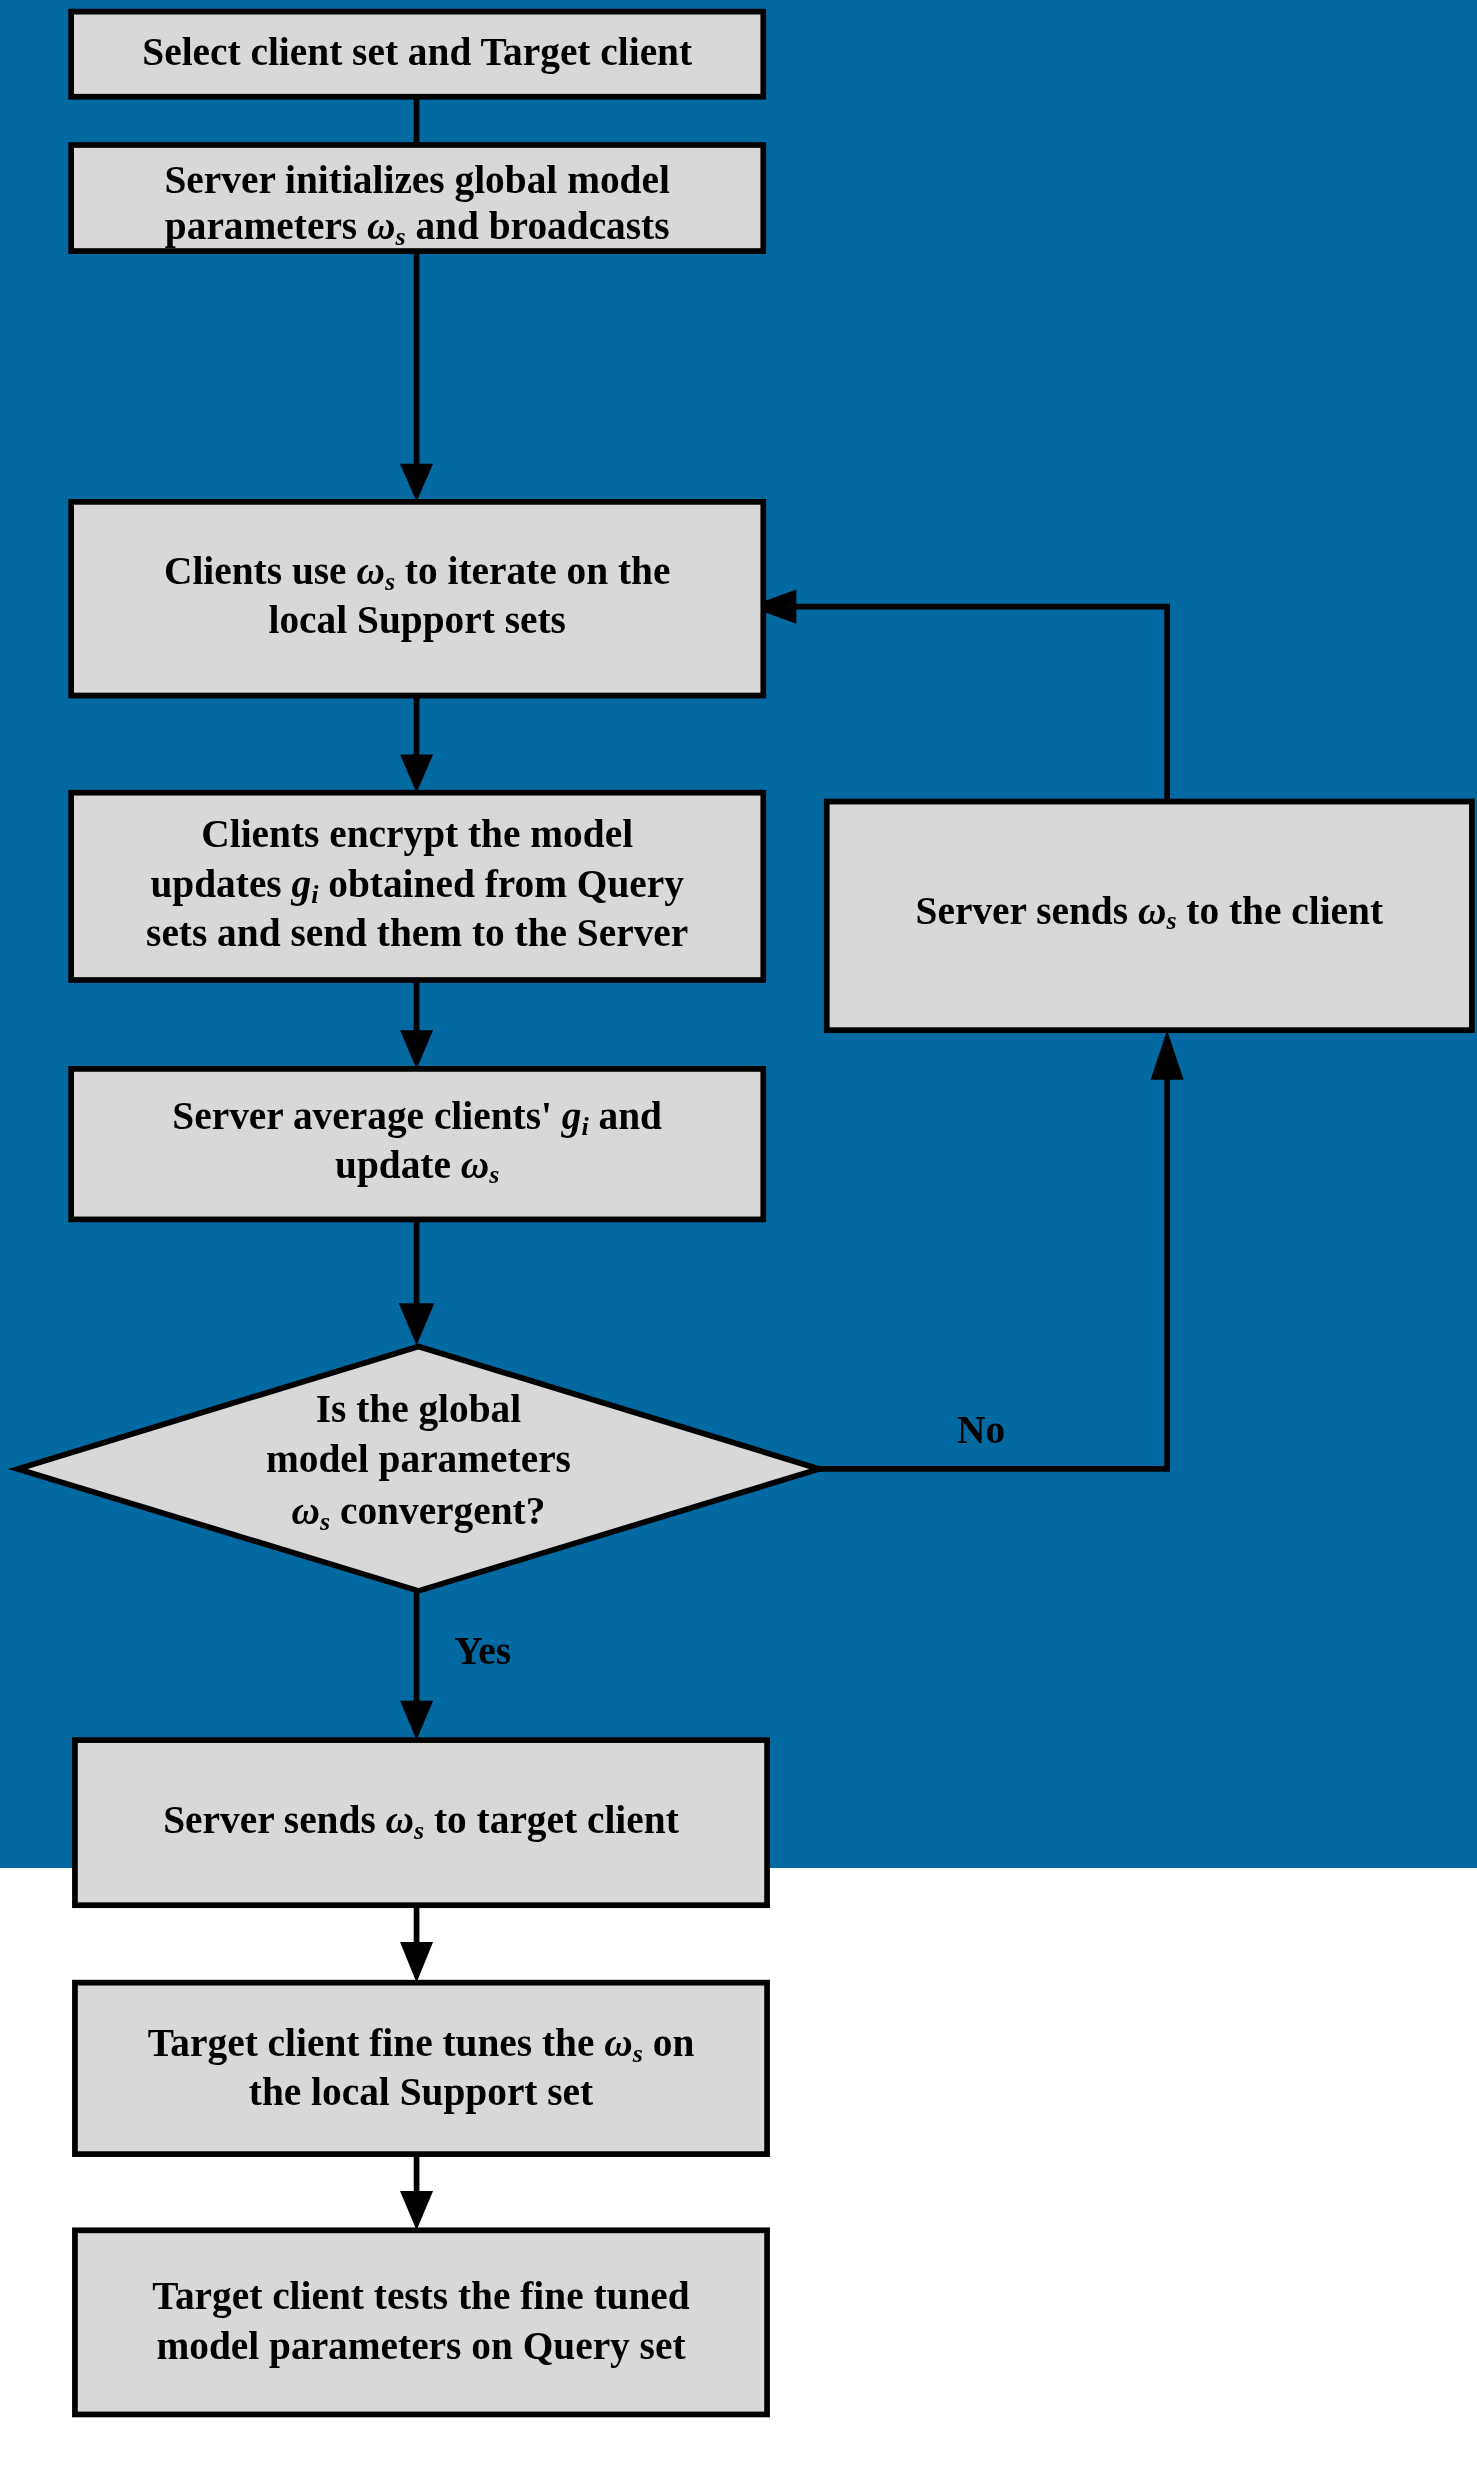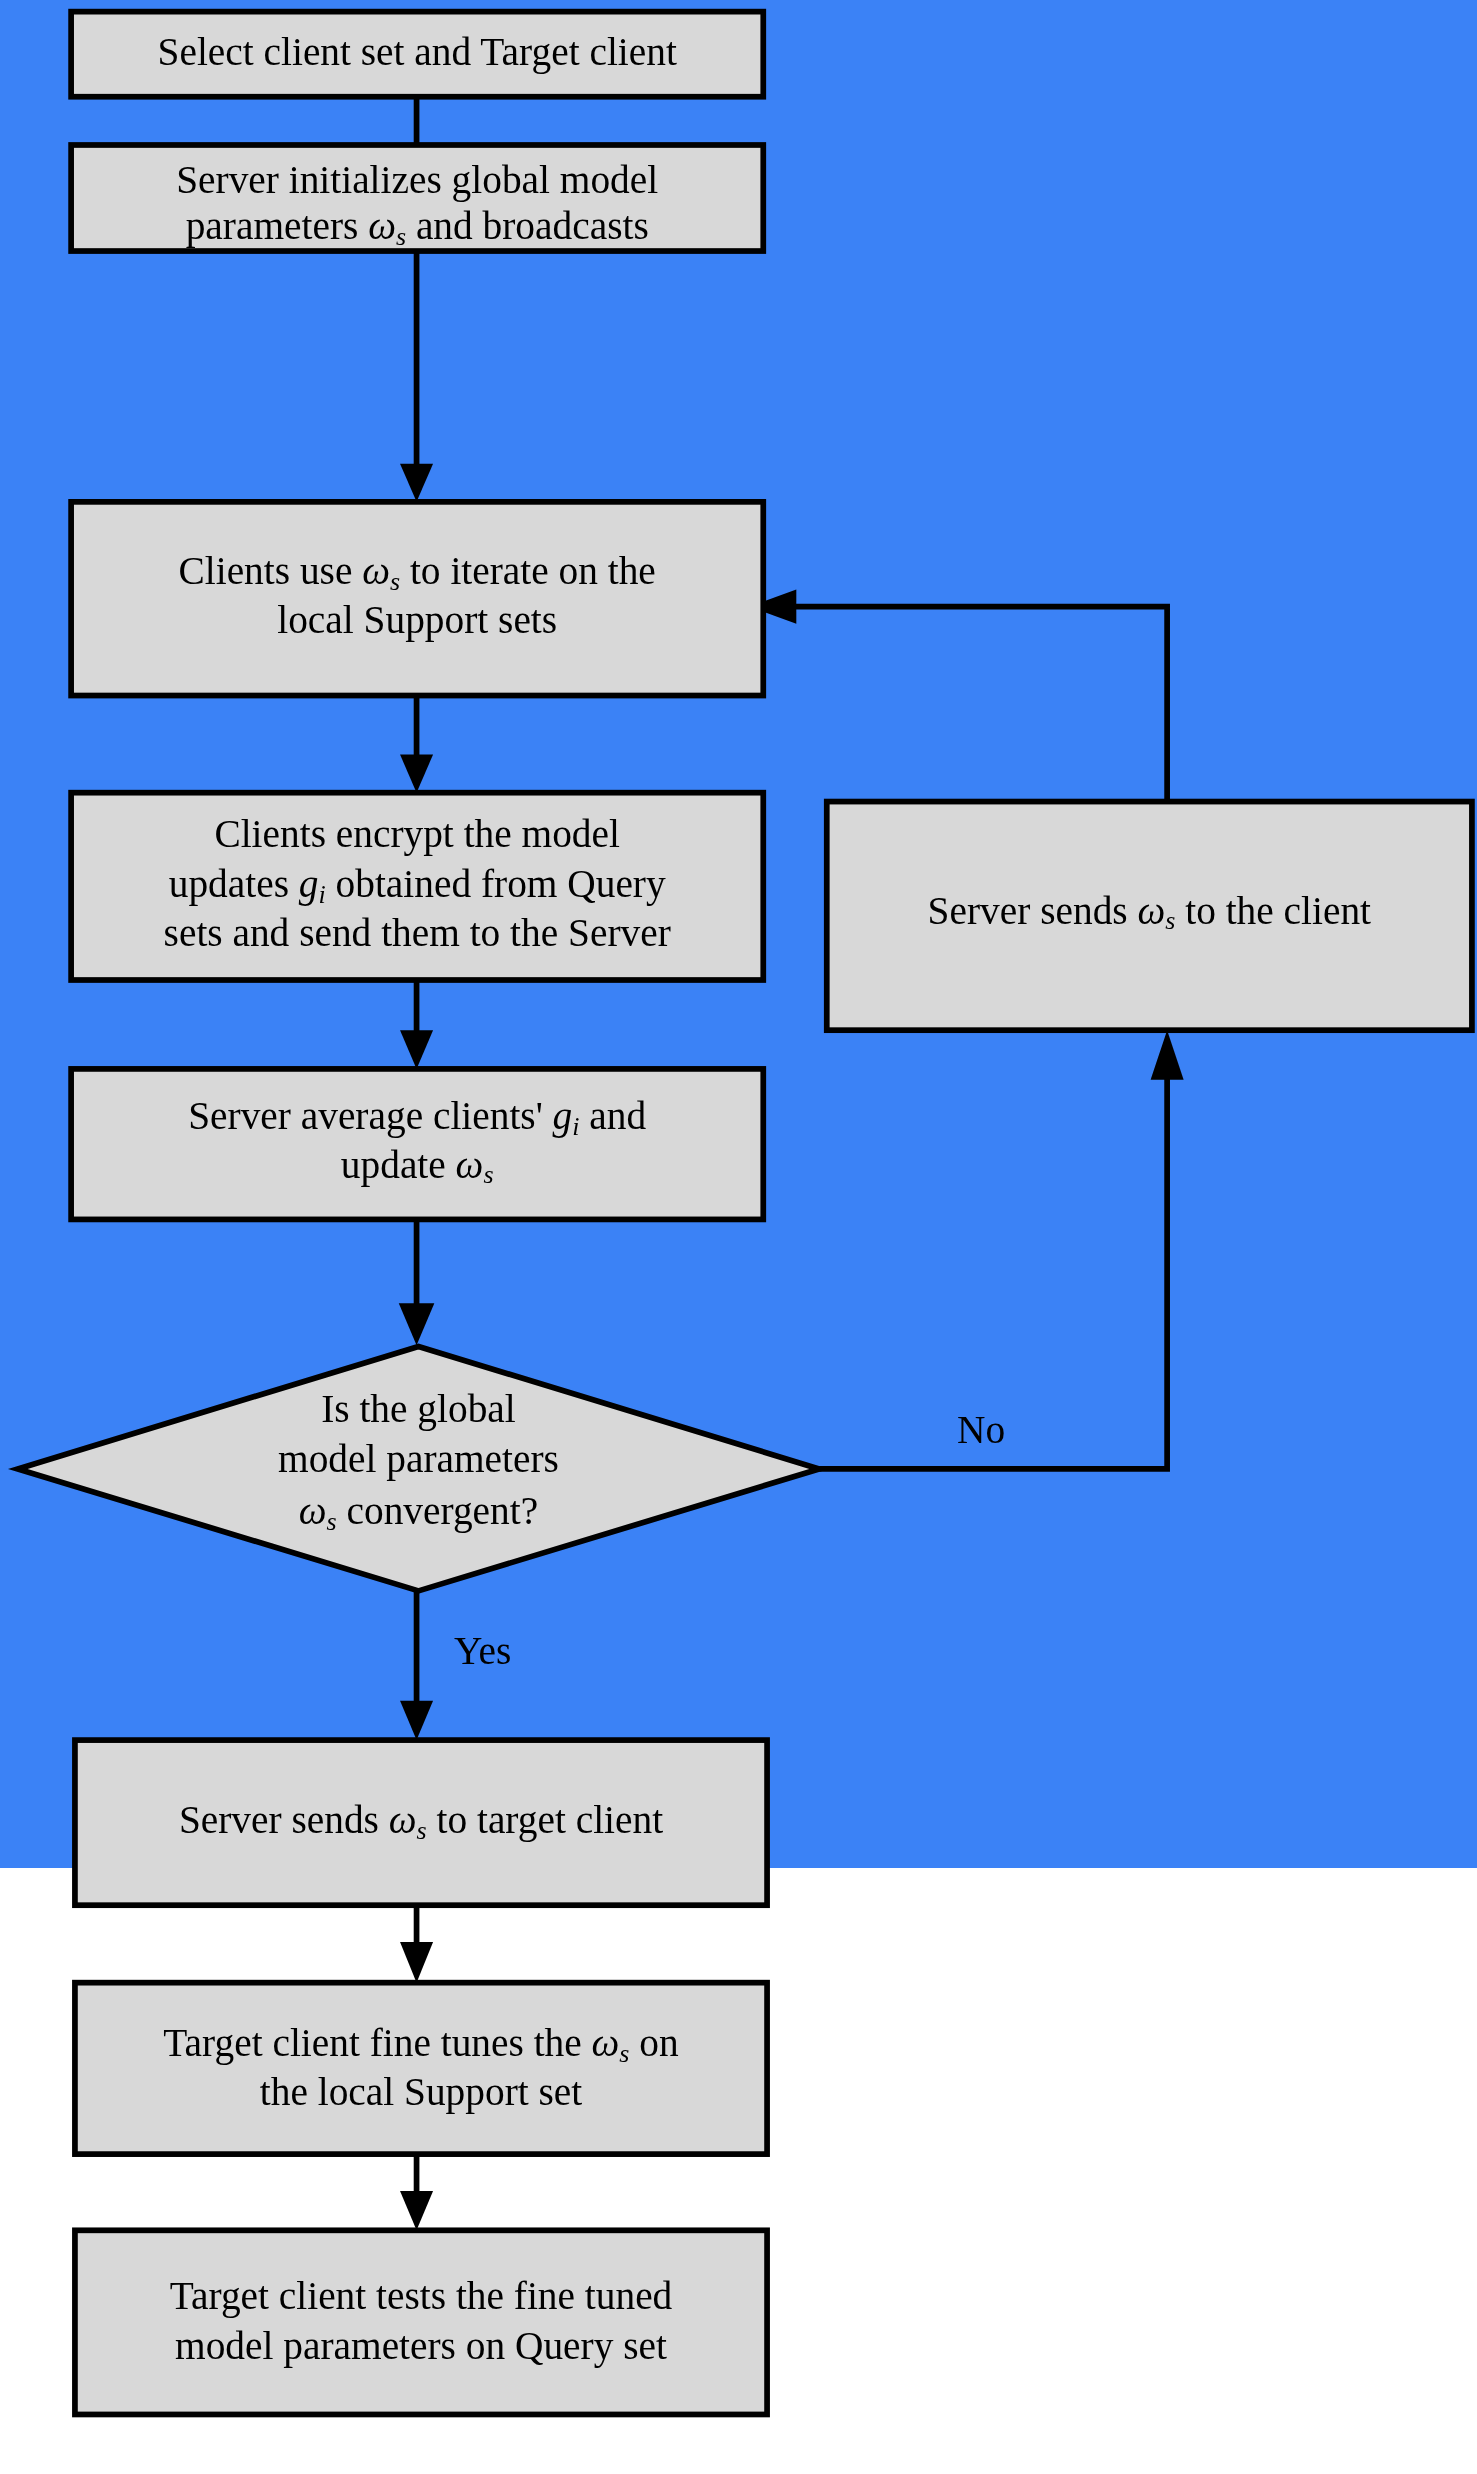--- a/index.html
+++ b/index.html
@@ -11,21 +11,22 @@
   body {
     width: 1477px;
     height: 2475px;
     font-family: "Liberation Serif", "DejaVu Serif", serif;
     overflow: hidden;
   }
   #flow-root {
     position: relative;
     width: 1477px;
     height: 1868px;
-    background: #3b82f6;
+    background: #0369a1;
+    font-weight: bold;
   }
   svg#flow-svg {
     position: absolute;
     top: 0;
     left: 0;
     width: 1477px;
     height: 2475px;
     display: block;
   }
   .node-shape {

